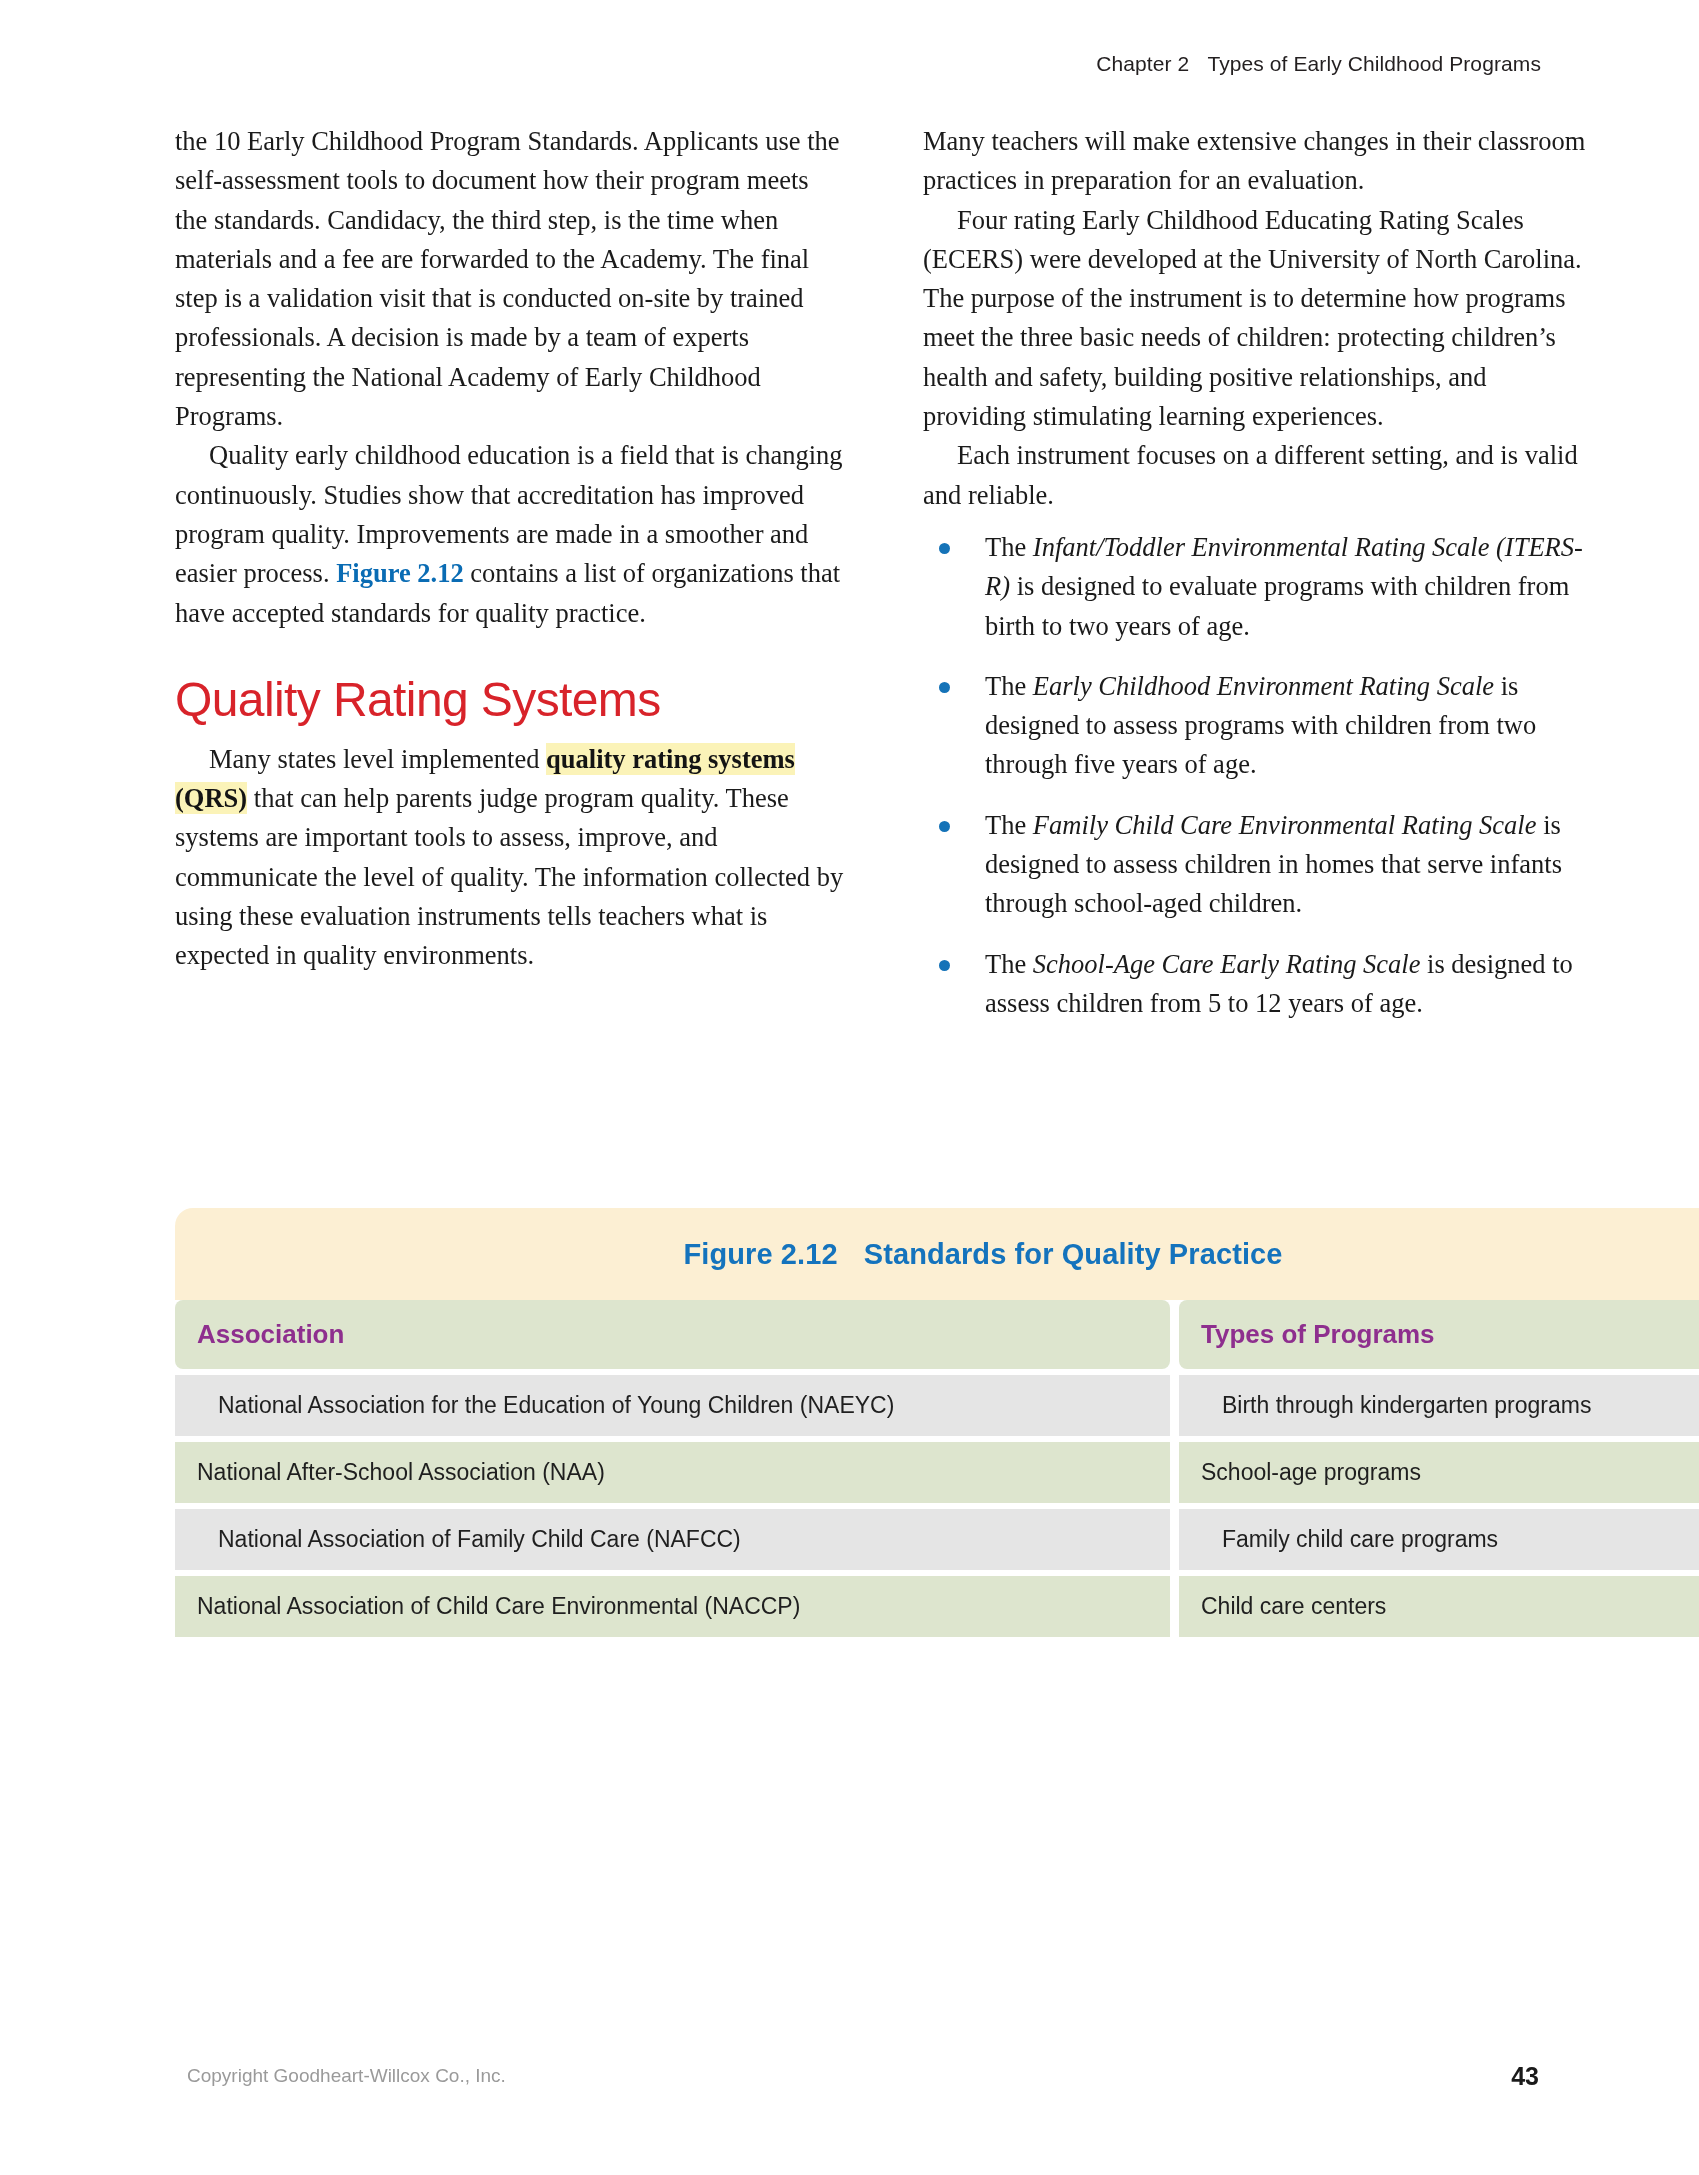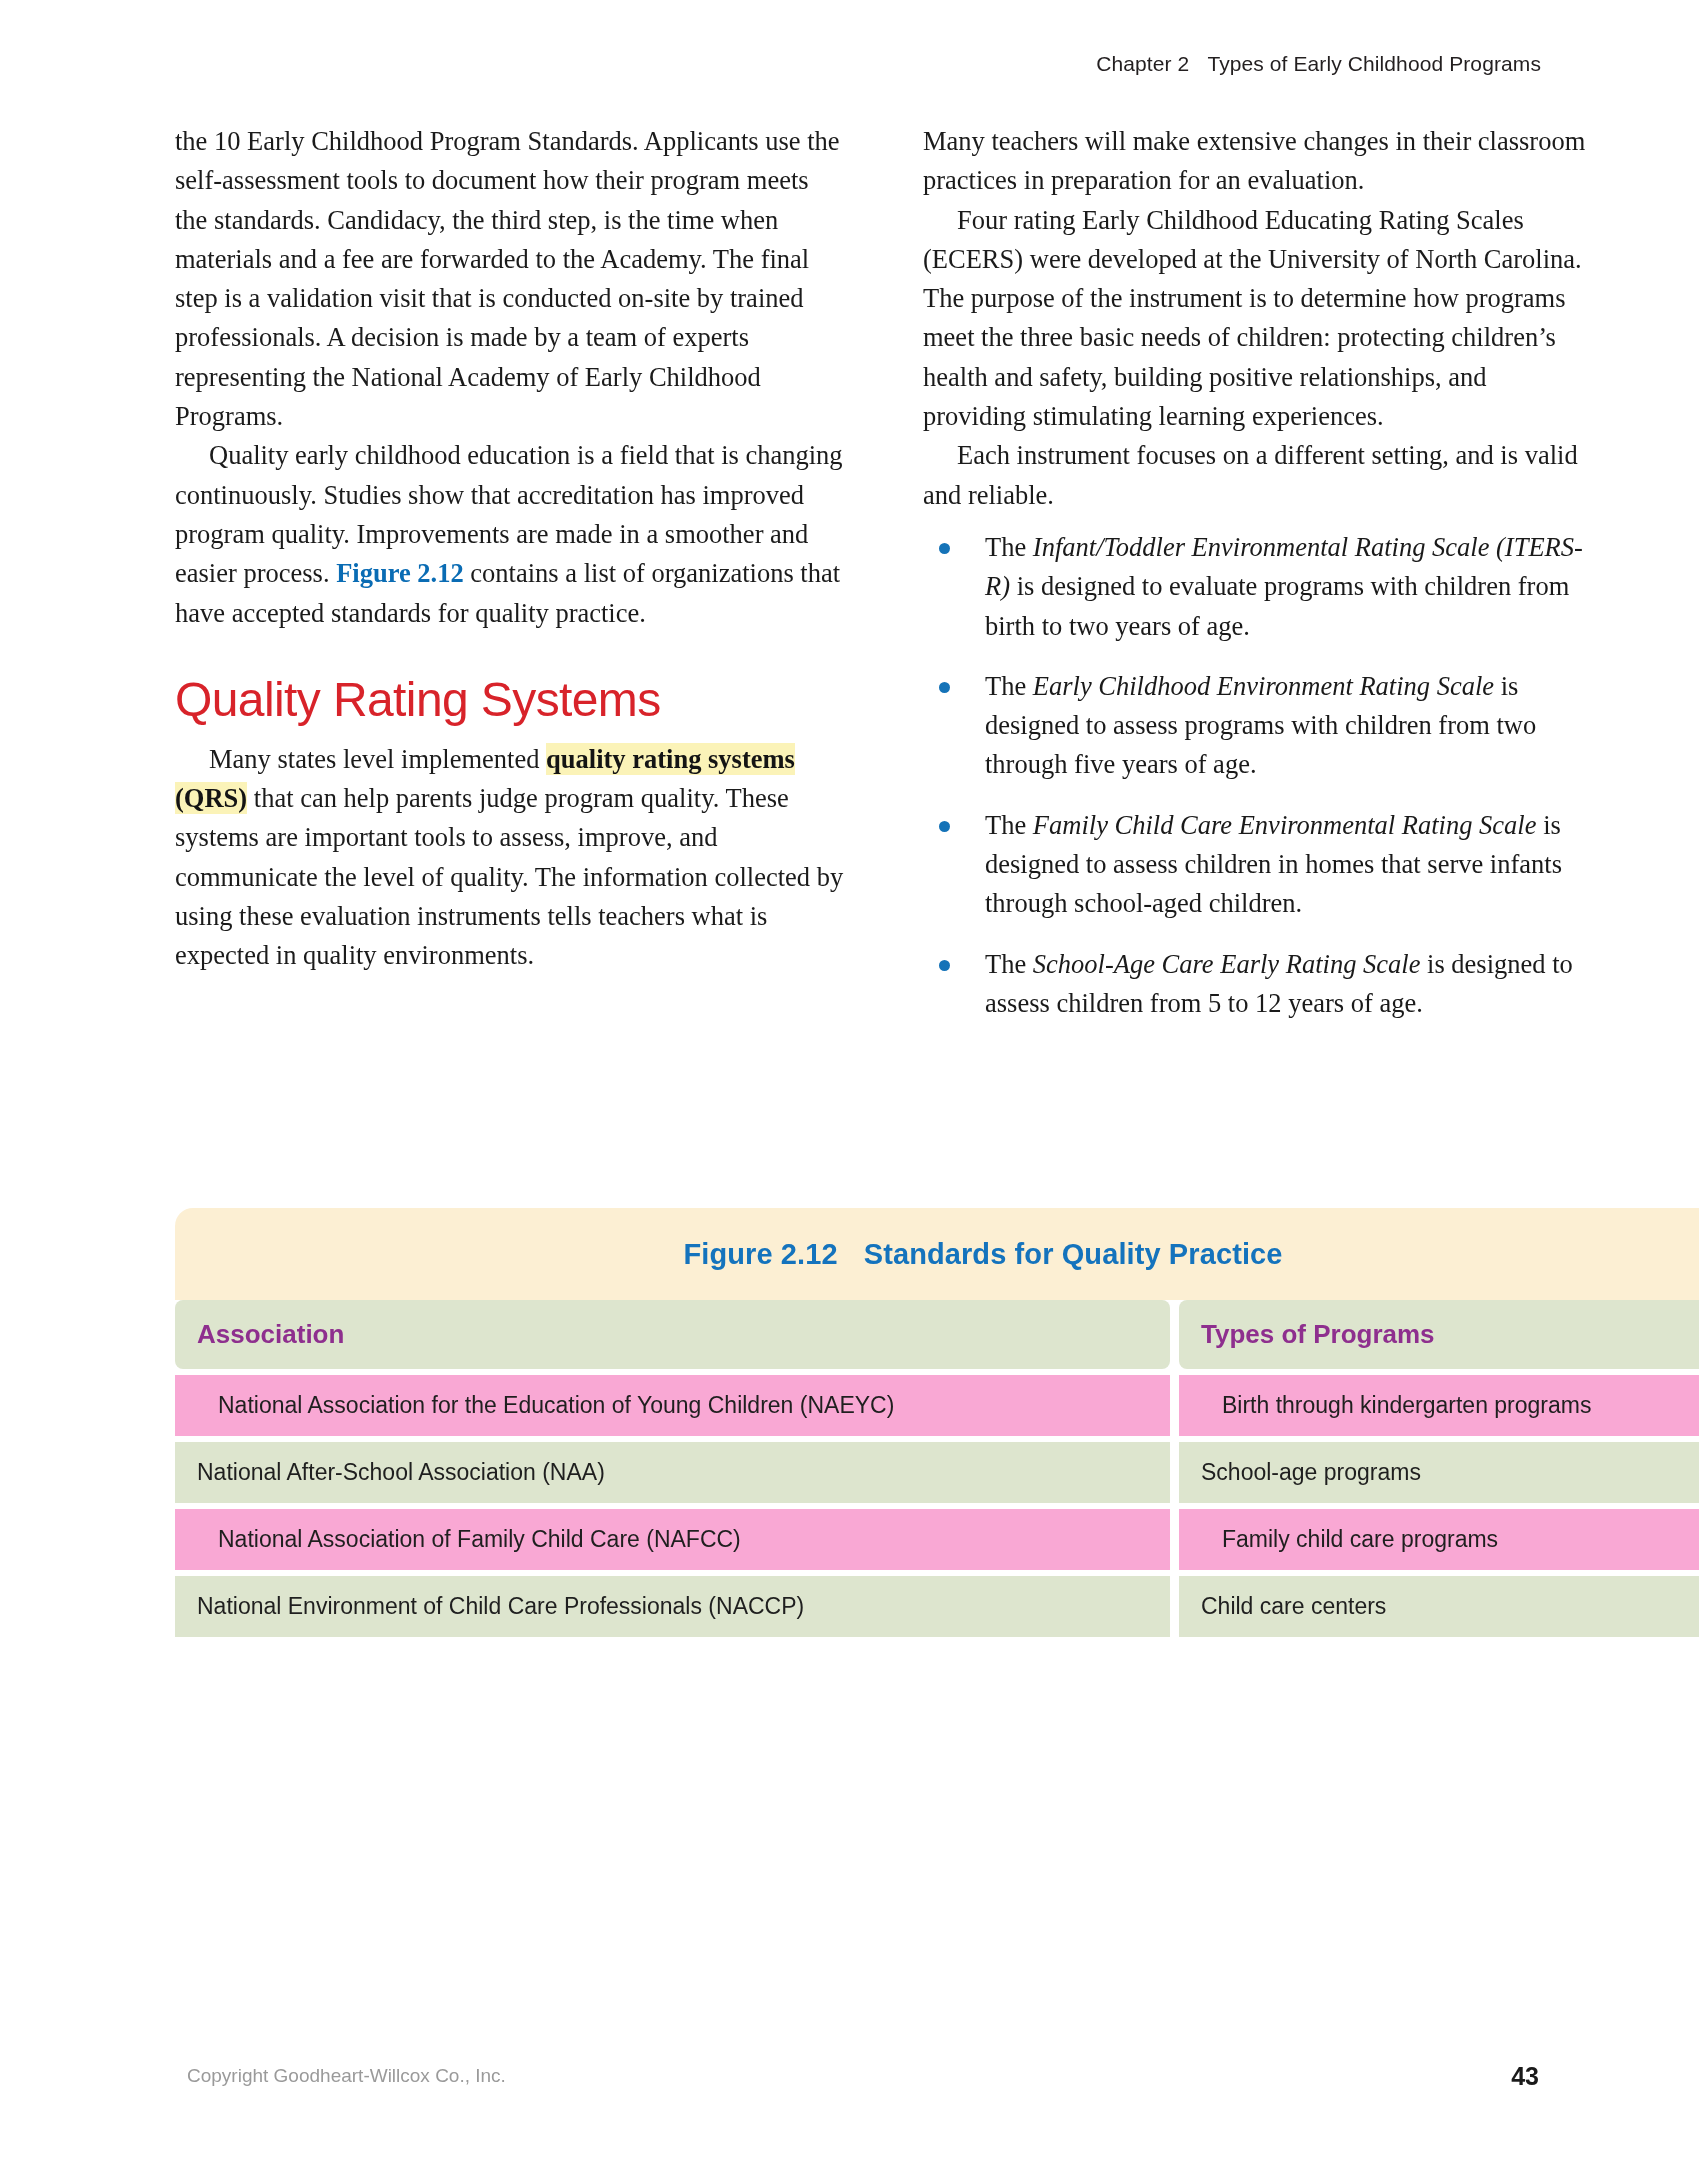--- a/index.html
+++ b/index.html
@@ -148,21 +148,21 @@
     font-size: 23px;
     color: #1f1f1f;
     padding: 17px 22px 17px 22px;
     vertical-align: middle;
     font-weight: normal;
   }
   table.fig-table td.spacer, table.fig-table th.spacer {
     background: #ffffff;
     padding: 0;
   }
-  tr.row-blue td { background: #f9a8d4; padding-left: 43px; }
+  tr.row-blue td { background: #e5e5e5; padding-left: 43px; }
   tr.row-green td { background: #dde5ce; }
   tr.row-blue td.spacer, tr.row-green td.spacer { background: #ffffff; }
   tr.rowgap td { height: 6px; padding: 0; background: #ffffff; }
 
   
   .footer-copy {
     position: absolute;
     left: 187px;
     bottom: 88px;
     font-family: "Liberation Sans", "DejaVu Sans", sans-serif;
@@ -282,21 +282,21 @@
         <td class="spacer"></td>
         <td>Family child care programs</td>
       </tr>
       <tr class="rowgap">
           <td></td>
           <td class="spacer"></td>
           <td></td>
         </tr>
 
       <tr class="row-green">
-        <td>National Environment of Child Care Professionals (NACCP)</td>
+        <td>National Association of Child Care Environmental (NACCP)</td>
         <td class="spacer"></td>
         <td>Child care centers</td>
       </tr>
     </tbody>
   </table>
 </div>
 
 <div class="footer-copy">Copyright Goodheart-Willcox Co., Inc.</div>
 <div class="footer-page">43</div>
 

